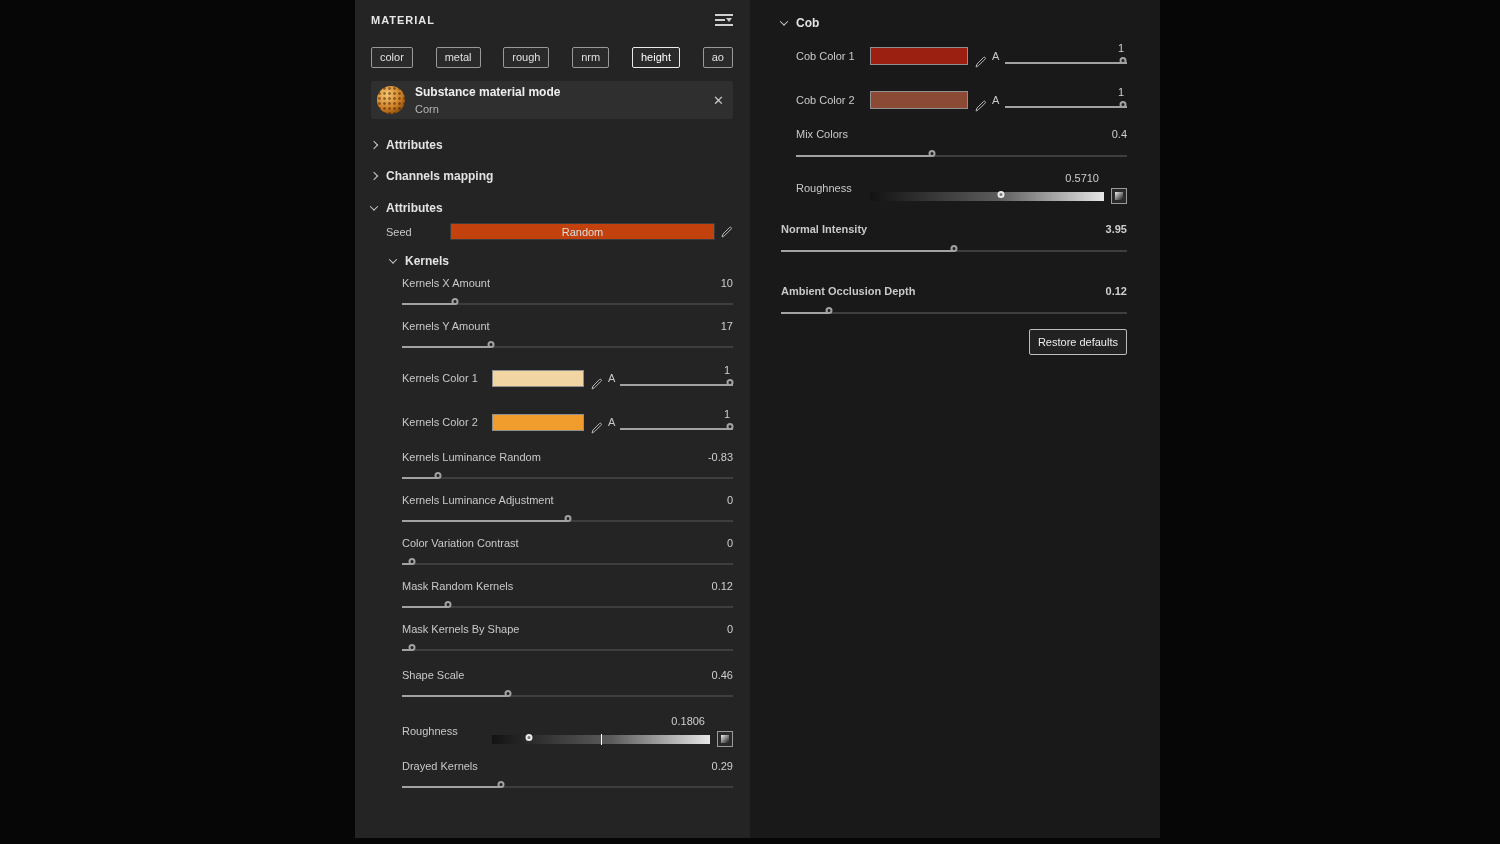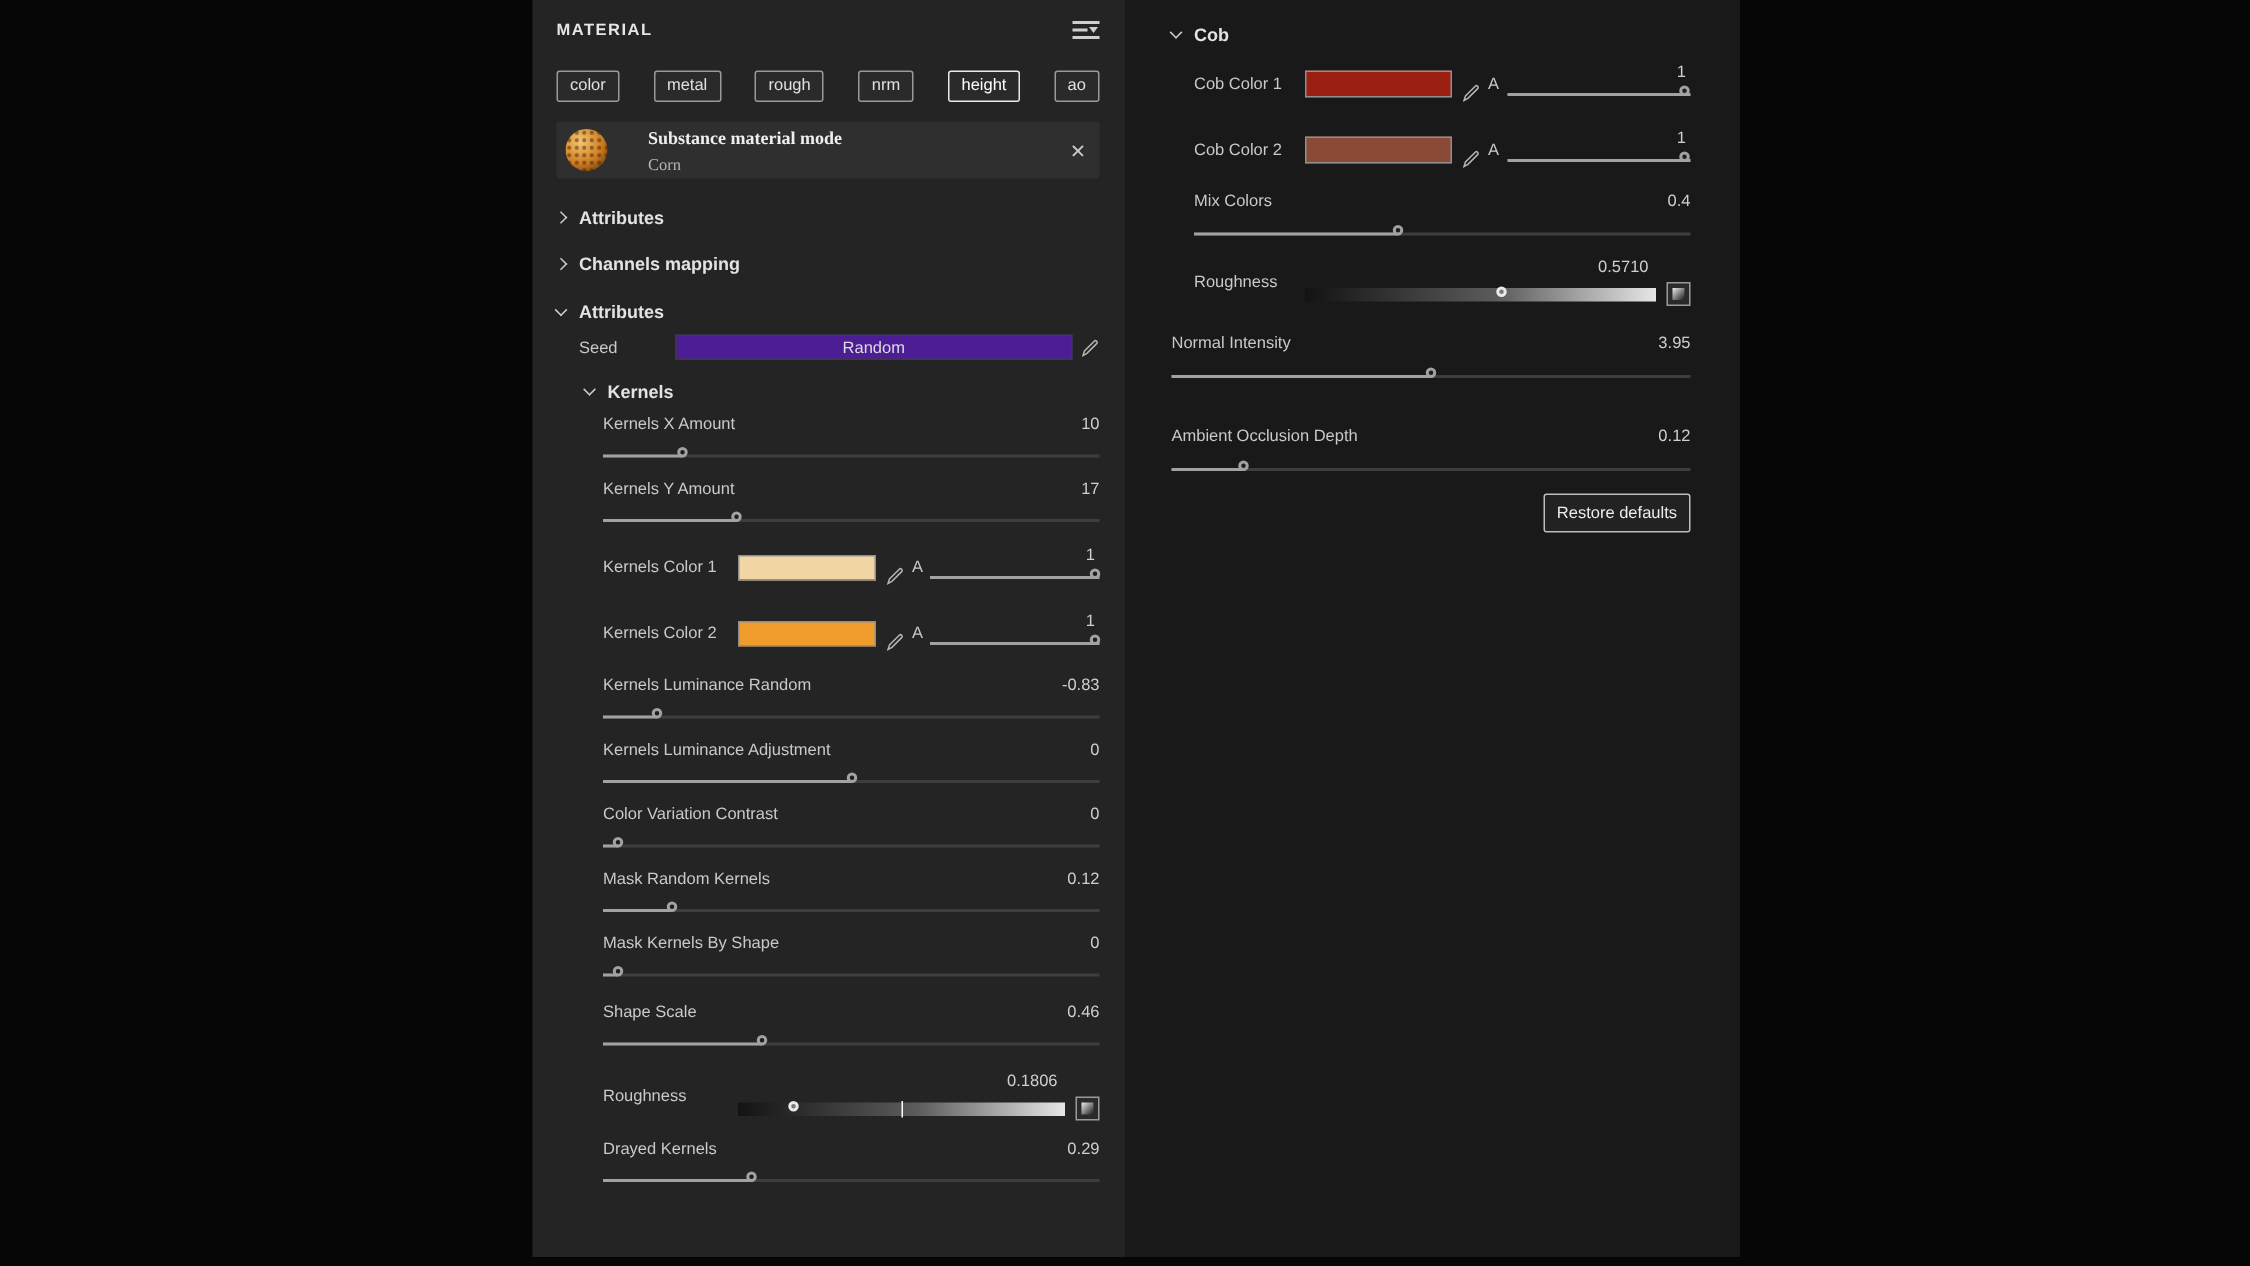--- a/index.html
+++ b/index.html
@@ -27,37 +27,37 @@
     font-size:11px; font-family:inherit; padding:3px 8px; line-height:13px; cursor:pointer; }
   .chip.active { border-color:#eaeaea; color:#fff; }
 
   
   .mode-card { margin-top:13px; height:38px; background:#2f2f2f; border-radius:2px;
     display:flex; align-items:center; padding:0 9px 0 6px; }
   .thumb { width:28px; height:28px; border-radius:50%;
     background-image: radial-gradient(rgba(70,30,0,.5) 1px, transparent 1.7px),
       radial-gradient(circle at 35% 30%, #f4c671, #cd7d22 55%, #6f3c0e 88%);
     background-size:5px 5px, 100% 100%; }
-  .mode-text { margin-left:27px;font-family:Liberation Serif, serif; }
+  .mode-text { margin-left:10px; }
   .mode-title { font-size:12px; font-weight:bold; color:#efefef; }
   .mode-sub { font-size:11px; color:#b5b5b5; margin-top:4px; }
   .close { margin-left:auto; color:#c9c9c9; font-size:13px; cursor:pointer; }
 
   
   .sec { display:flex; align-items:center; margin-top:19px; height:13px; cursor:pointer; }
   .sec-label { font-size:12px; font-weight:bold; color:#e3e3e3; margin-left:9px; }
   .chev { display:inline-block; width:6px; height:6px; border-right:1.6px solid #cdcdcd;
     border-bottom:1.6px solid #cdcdcd; }
   .chev-r { transform:rotate(-45deg); }
   .chev-d { transform:rotate(45deg) translate(-1px,-1px); }
 
   
   .seed-row { display:flex; align-items:center; margin:9px 0 0 15px; height:17px; }
   .seed-label { width:64px; font-size:11px; color:#c9c9c9; }
-  .seed-field { flex:1; height:17px; background:#4c1d95; border:1px solid #3c3c3c;
+  .seed-field { flex:1; height:17px; background:#c2410c; border:1px solid #3c3c3c;
     color:#dcdcdc; font-size:11px; text-align:center; font-family:inherit; }
   .icon-btn { margin-left:6px; cursor:pointer; display:flex; align-items:center; }
 
   
   .prow { margin:10px 0 0 31px; }
   .phead { display:flex; justify-content:space-between; font-size:11px; color:#c9c9c9; height:13px;align-items:center; }
   .pval { color:#cfcfcf; }
   .slider { position:relative; height:11px; margin-top:9px; cursor:pointer; }
   .track { position:absolute; left:0; right:0; top:5px; height:2px; background:#3e3e3e; }
   .fill  { position:absolute; left:0; top:5px; height:2px; background:#a2a2a2; }
@@ -100,21 +100,21 @@
   .gknob { position:absolute; top:-1px; width:7px; height:7px; border:2px solid #e9e9e9;
     border-radius:50%; background:#777; transform:translateX(-50%); cursor:pointer; }
   .ramp-btn { width:16px; height:16px; border:1px solid #9a9a9a; margin-left:7px;
     background:#2a2a2a; position:relative; cursor:pointer; }
   .ramp-btn::after { content:""; position:absolute; inset:3px;
     background:linear-gradient(135deg,#eee,#1a1a1a); }
 
   
   .panel-right .sec { margin:2px 0 0 31px; }
   .cob-indent { margin-left:46px !important; }
-  .wide-indent { margin-left:31px !important; }
+  .wide-indent { margin-left:31px !important;font-weight:bold; }
   .restore-btn { display:block; margin:11px 0 0 auto; padding:6px 8px; background:#222;
     border:1px solid #bdbdbd; border-radius:2px; color:#ececec; font-size:11px;
     font-family:inherit; cursor:pointer; }
 </style>
 </head>
 <body>
 
 <div class="panel-left">
 
   <div class="mat-header">

